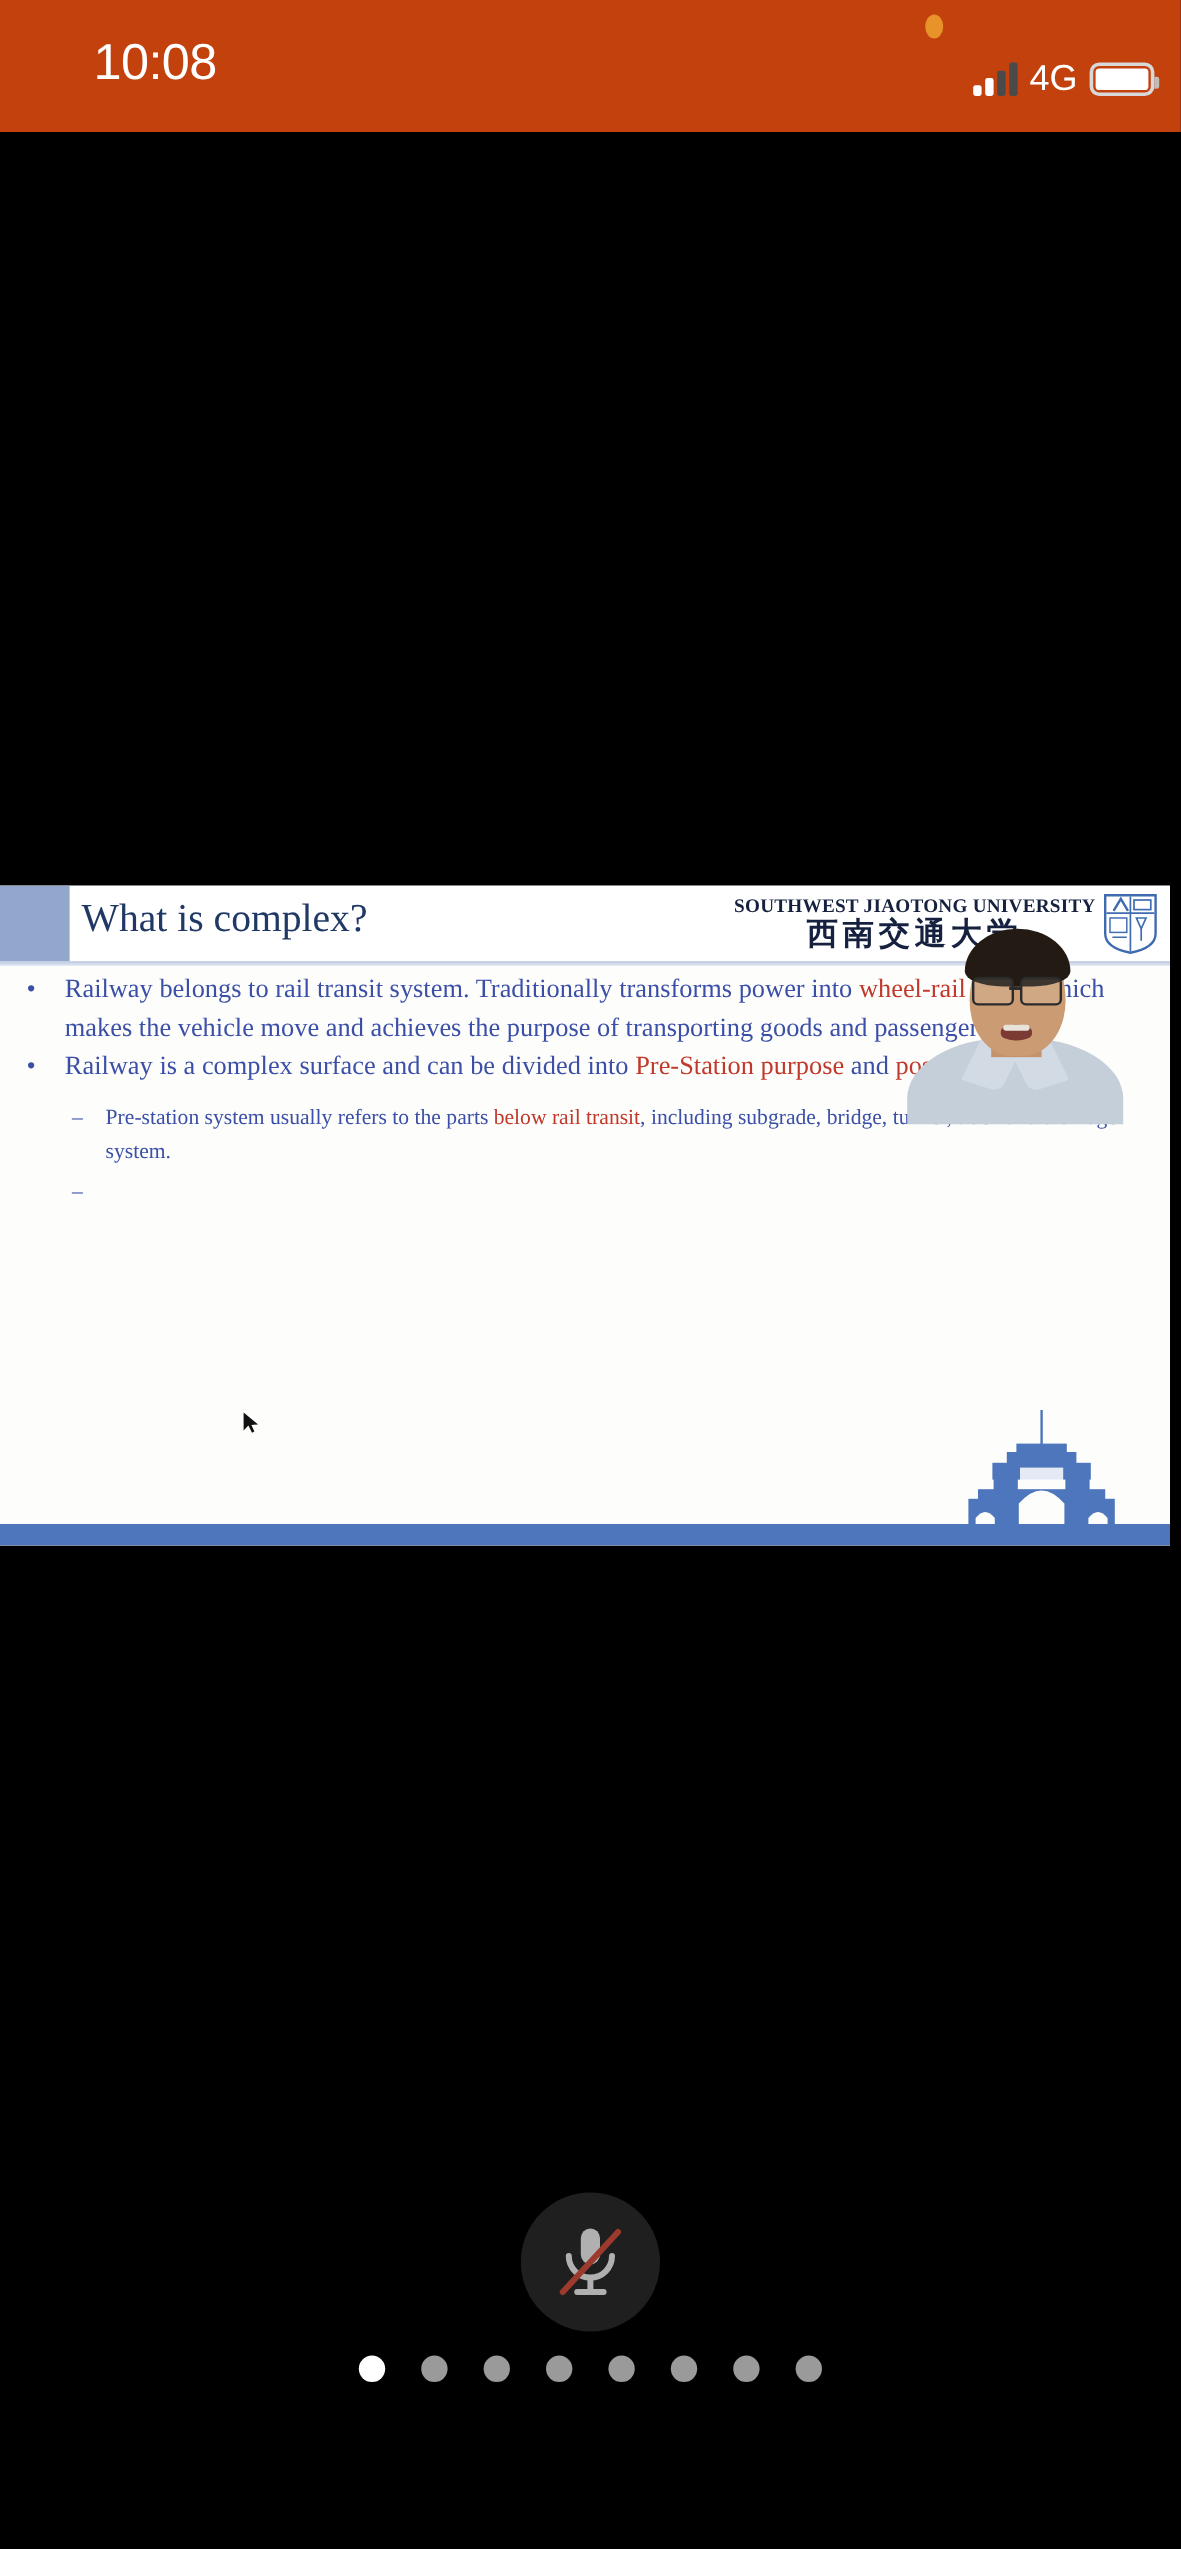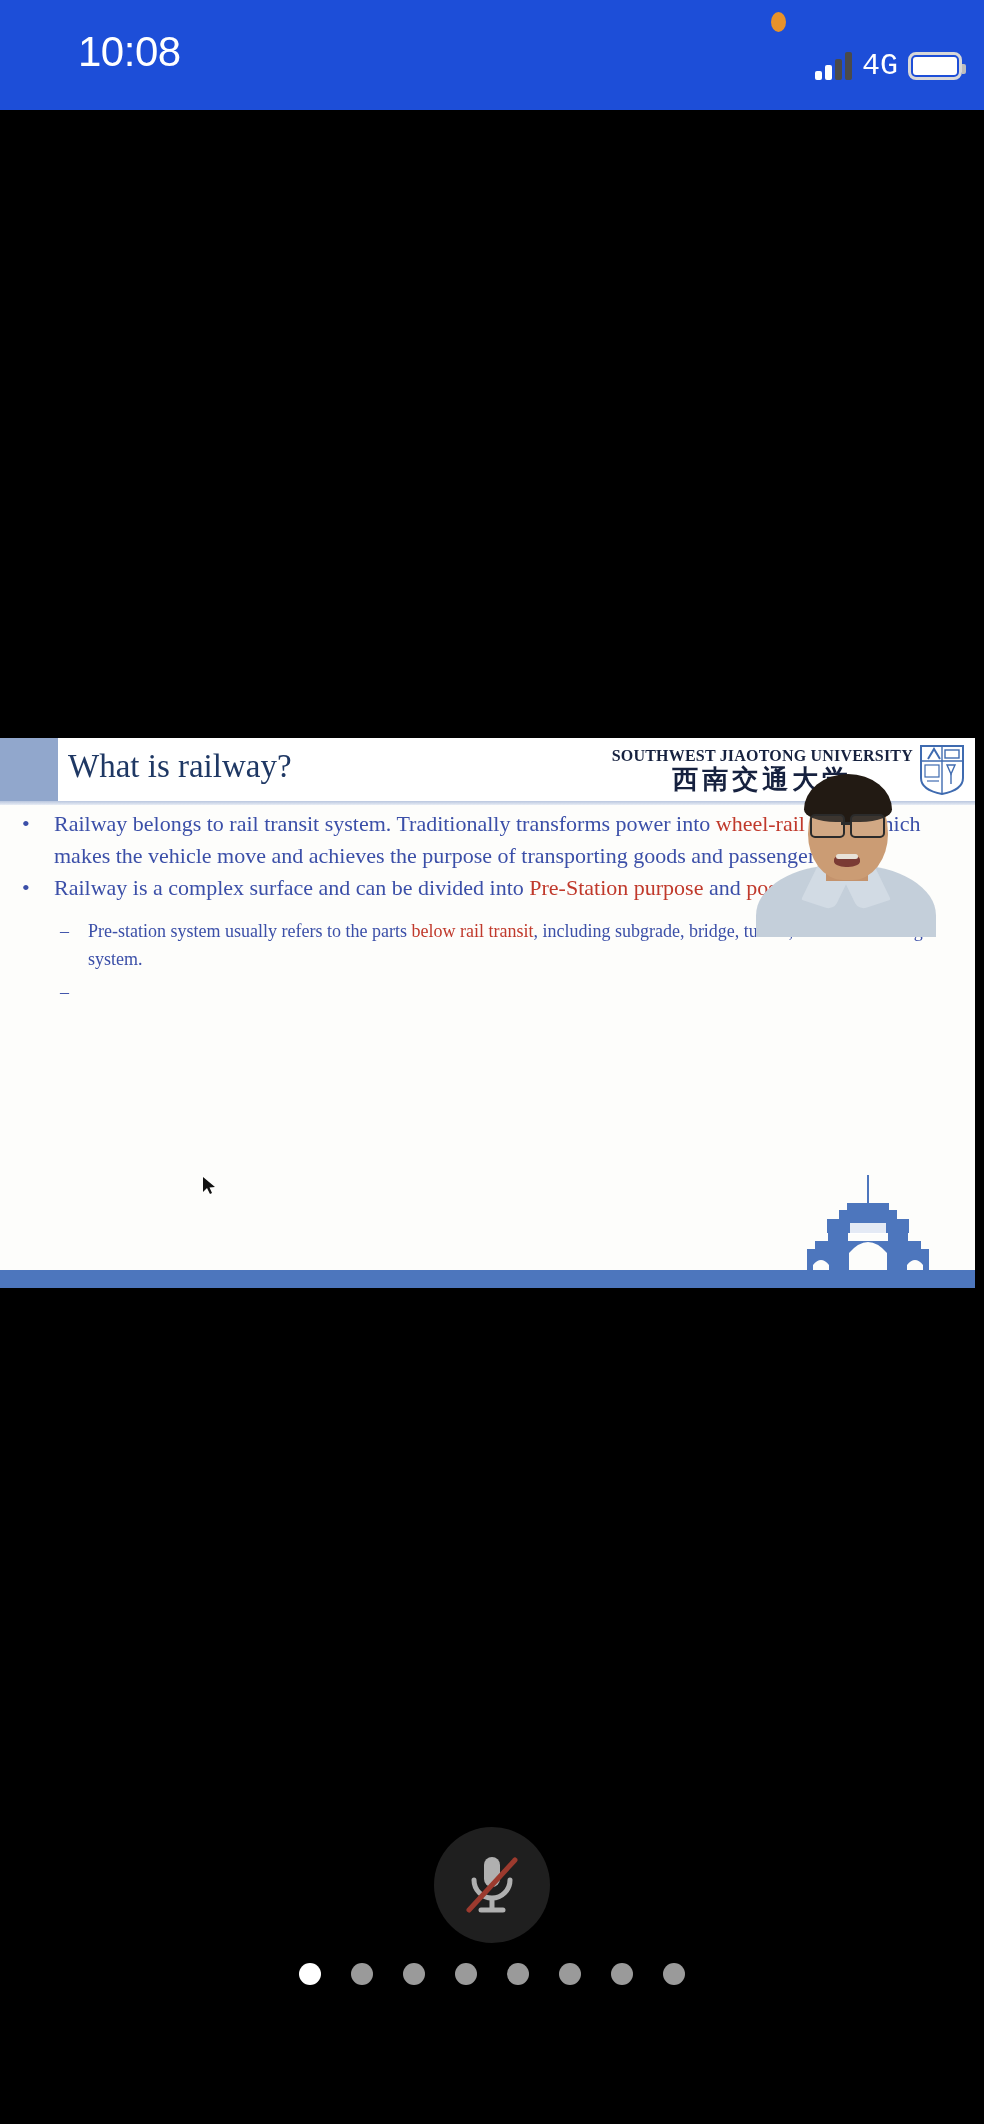--- a/index.html
+++ b/index.html
@@ -14,21 +14,21 @@
     font-family: "Liberation Sans", sans-serif;
     position: relative;
   }
 
   
   #status-bar {
     position: absolute;
     top: 0; left: 0;
     width: 984px;
     height: 110px;
-    background: #1d4ed8;
+    background: #c2410c;
   }
   #privacy-dot {
     position: absolute;
     left: 771px;
     top: 12px;
     width: 15px;
     height: 20px;
     border-radius: 50%;
     background: #e8922a;
   }
@@ -60,21 +60,21 @@
   .sig-bar { width: 7px; border-radius: 2px; }
   .sig-bar.b1 { height: 9px;  background: #ffffff; }
   .sig-bar.b2 { height: 15px; background: #ffffff; }
   .sig-bar.b3 { height: 21px; background: #4a4a4a; }
   .sig-bar.b4 { height: 28px; background: #4a4a4a; }
   #net-label {
     color: #ffffff;
     font-size: 30px;
     font-weight: 500;
     line-height: 28px;
-    font-family: Liberation Mono, monospace;
+    font-family: Liberation Sans, sans-serif;
   }
   #battery-icon {
     position: relative;
     width: 54px;
     height: 28px;
     border: 3px solid #d8d8d8;
     border-radius: 8px;
     box-sizing: border-box;
     padding: 2px;
   }
@@ -386,21 +386,21 @@
       <div id="battery-fill"></div>
       <div id="battery-cap"></div>
     </div>
   </div>
 </div>
 
 <div id="slide">
 
   <div id="slide-header">
     <div id="header-left-block"></div>
-    <div id="slide-title">What is railway?</div>
+    <div id="slide-title">What is complex?</div>
     <div id="logo-wrap">
       <div id="logo-text">
         <div id="logo-en">SOUTHWEST JIAOTONG UNIVERSITY</div>
         <div id="logo-cn">西南交通大学</div>
       </div>
       <svg id="crest" viewBox="0 0 46 52">
         <path d="M2 2 H44 V34 Q44 46 23 50 Q2 46 2 34 Z" fill="#ffffff" stroke="#3f6bb0" stroke-width="2"></path>
         <line x1="23" y1="3" x2="23" y2="49" stroke="#3f6bb0" stroke-width="1.4"></line>
         <line x1="3" y1="17" x2="43" y2="17" stroke="#3f6bb0" stroke-width="1.4"></line>
         <path d="M9 15 L15 5 L21 15" fill="none" stroke="#3f6bb0" stroke-width="2"></path>

